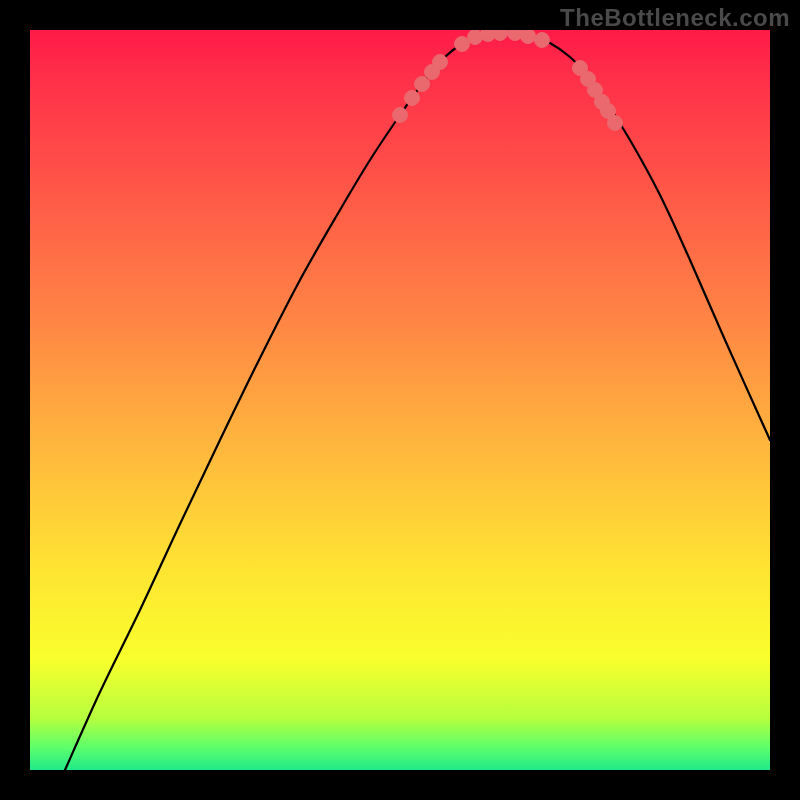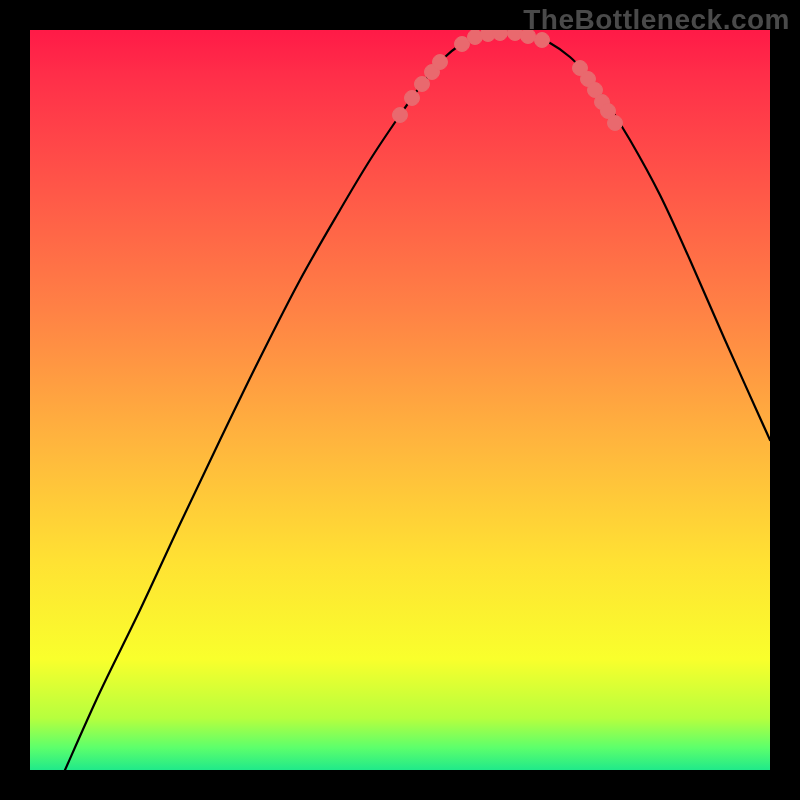--- a/index.html
+++ b/index.html
@@ -15,21 +15,21 @@
     position: relative;
     width: 800px;
     height: 800px;
     background: #000;
   }
   .watermark {
     position: absolute;
     top: 4px;
     right: 10px;
     color: #4a4a4a;
-    font-size: 28px;
+    font-size: 24px;
     font-weight: bold;
     letter-spacing: 0.5px;
   }
   .plot-area {
     position: absolute;
     left: 30px;
     top: 30px;
     width: 740px;
     height: 740px;
     overflow: hidden;

